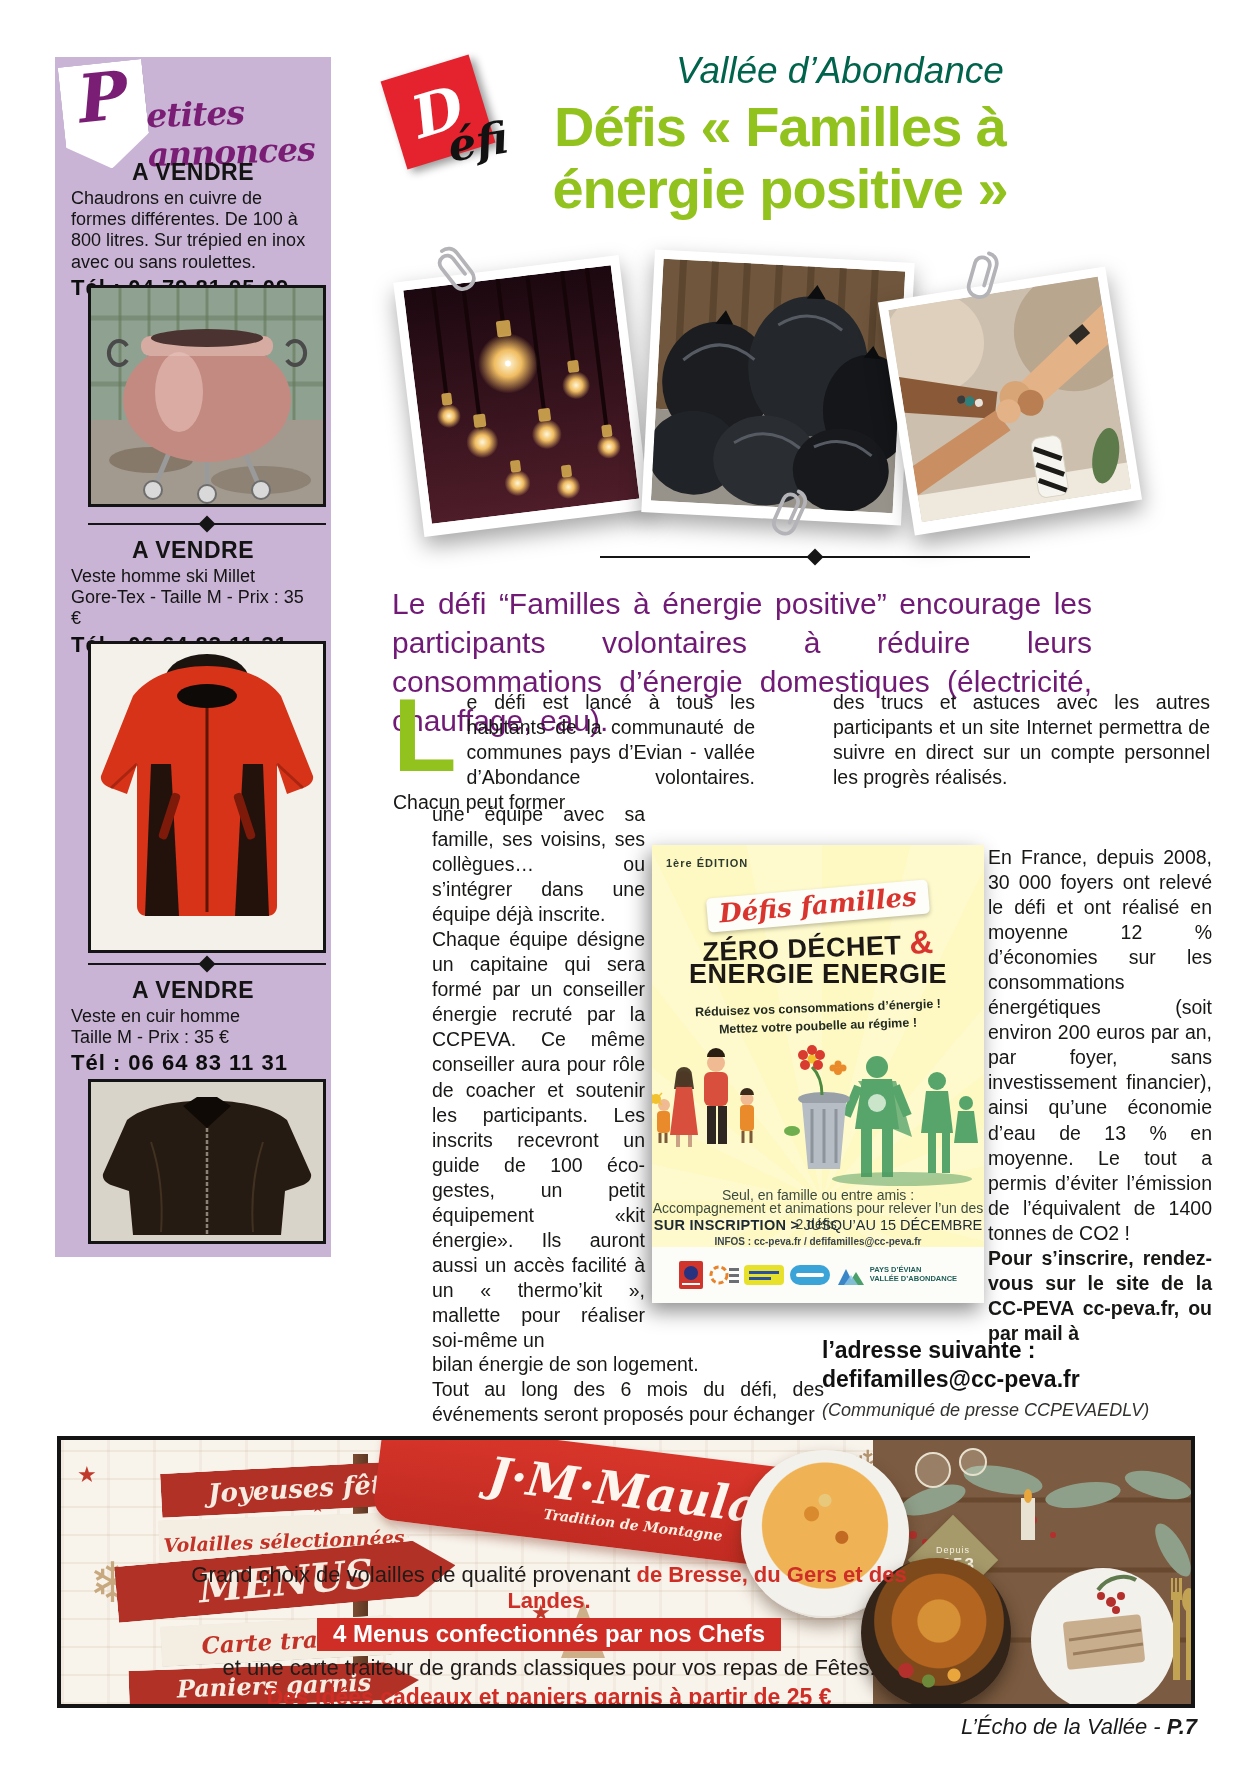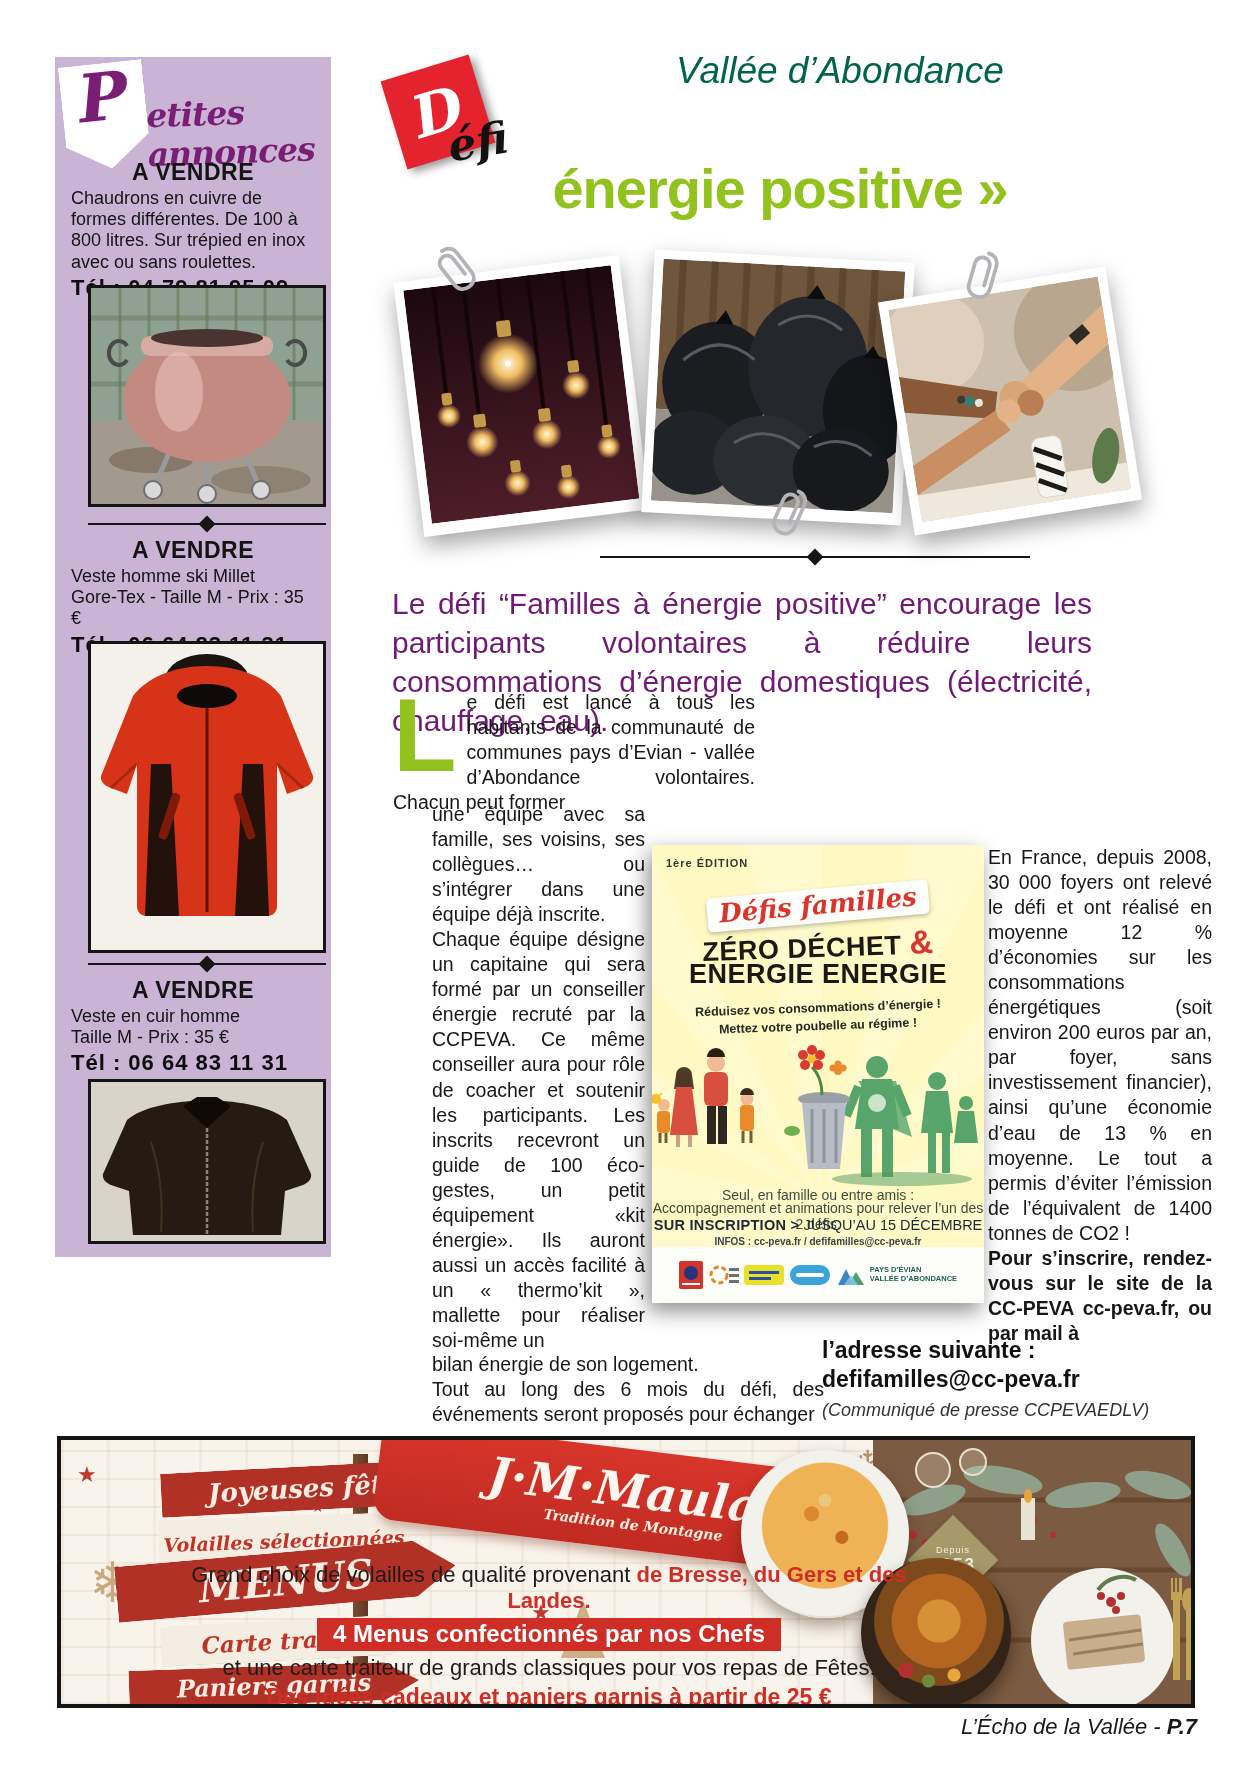--- a/index.html
+++ b/index.html
@@ -208,20 +208,21 @@
         <path d="M172,60C162,90 160,120 162,150" stroke="#4d3a28" stroke-width="2" fill="none" opacity=".7"></path>
       </svg>
     </div>
   </div>
 
   <div class="defi-box abs">
     <span class="defi-d">D</span>
   </div>
   <div class="defi-efi abs">éfi</div>
   <div class="kicker abs">Vallée d’Abondance</div>
+  <div class="title abs" style="top:94px;">Défis « Familles à</div>
   <div class="title abs" style="top:156px;">énergie positive »</div>
 
   <div class="pframe abs" style="left:408px;top:268px;transform:rotate(-7deg);">
     <svg width="209" height="235" viewBox="0 0 209 235">
       <defs>
         <linearGradient id="lbbg" x1="0" y1="0" x2="0" y2="1">
           <stop offset="0" stop-color="#1c0810"></stop>
             <stop offset="1" stop-color="#4e1d29"></stop>
         </linearGradient>
         <radialGradient id="glow">
@@ -315,20 +316,21 @@
   <div class="bodytxt abs" style="left:393px;top:690px;width:362px;">
     <span class="dropcap">L</span><span>e défi est lancé à tous les habitants de la communauté de communes pays d’Evian - vallée d’Abondance volontaires. Chacun peut former</span>
   </div>
 
   <div class="bodytxt preline abs" style="left:432px;top:802px;width:213px;">une équipe avec sa famille, ses voisins, ses collègues… ou s’intégrer dans une équipe déjà inscrite.
 Chaque équipe désigne un capitaine qui sera formé par un conseiller énergie recruté par la CCPEVA. Ce même conseiller aura pour rôle de coacher et soutenir les participants. Les inscrits recevront un guide de 100 éco-gestes, un petit équipement «kit énergie». Ils auront aussi un accès facilité à un « thermo’kit », mallette pour réaliser soi-même un</div>
 
   <div class="bodytxt preline abs" style="left:432px;top:1352px;width:392px;">bilan énergie de son logement.
 Tout au long des 6 mois du défi, des événements seront proposés pour échanger</div>
 
+  <div class="bodytxt abs" style="left:833px;top:690px;width:377px;">des trucs et astuces avec les autres participants et un site Internet permettra de suivre en direct sur un compte personnel les progrès réalisés.</div>
 
   <div class="abs" style="left:988px;top:845px;width:224px;">
     <div class="bodytxt">En France, depuis 2008, 30 000 foyers ont relevé le défi et ont réalisé en moyenne 12 % d’économies sur les consommations énergétiques (soit environ 200 euros par an, par foyer, sans investissement financier), ainsi qu’une économie d’eau de 13 % en moyenne. Le tout a permis d’éviter l’émission de l’équivalent de 1400 tonnes de CO2 !</div>
     <div class="bodytxt boldp">Pour s’inscrire, rendez-vous sur le site de la CC-PEVA cc-peva.fr, ou par mail à</div>
   </div>
 
   <div class="abs" style="left:822px;top:1336px;width:340px;">
     <div class="addr">l’adresse suivante :</div>
     <div class="addr">defifamilles@cc-peva.fr</div>
     <div class="pressnote">(Communiqué de presse CCPEVAEDLV)</div>

